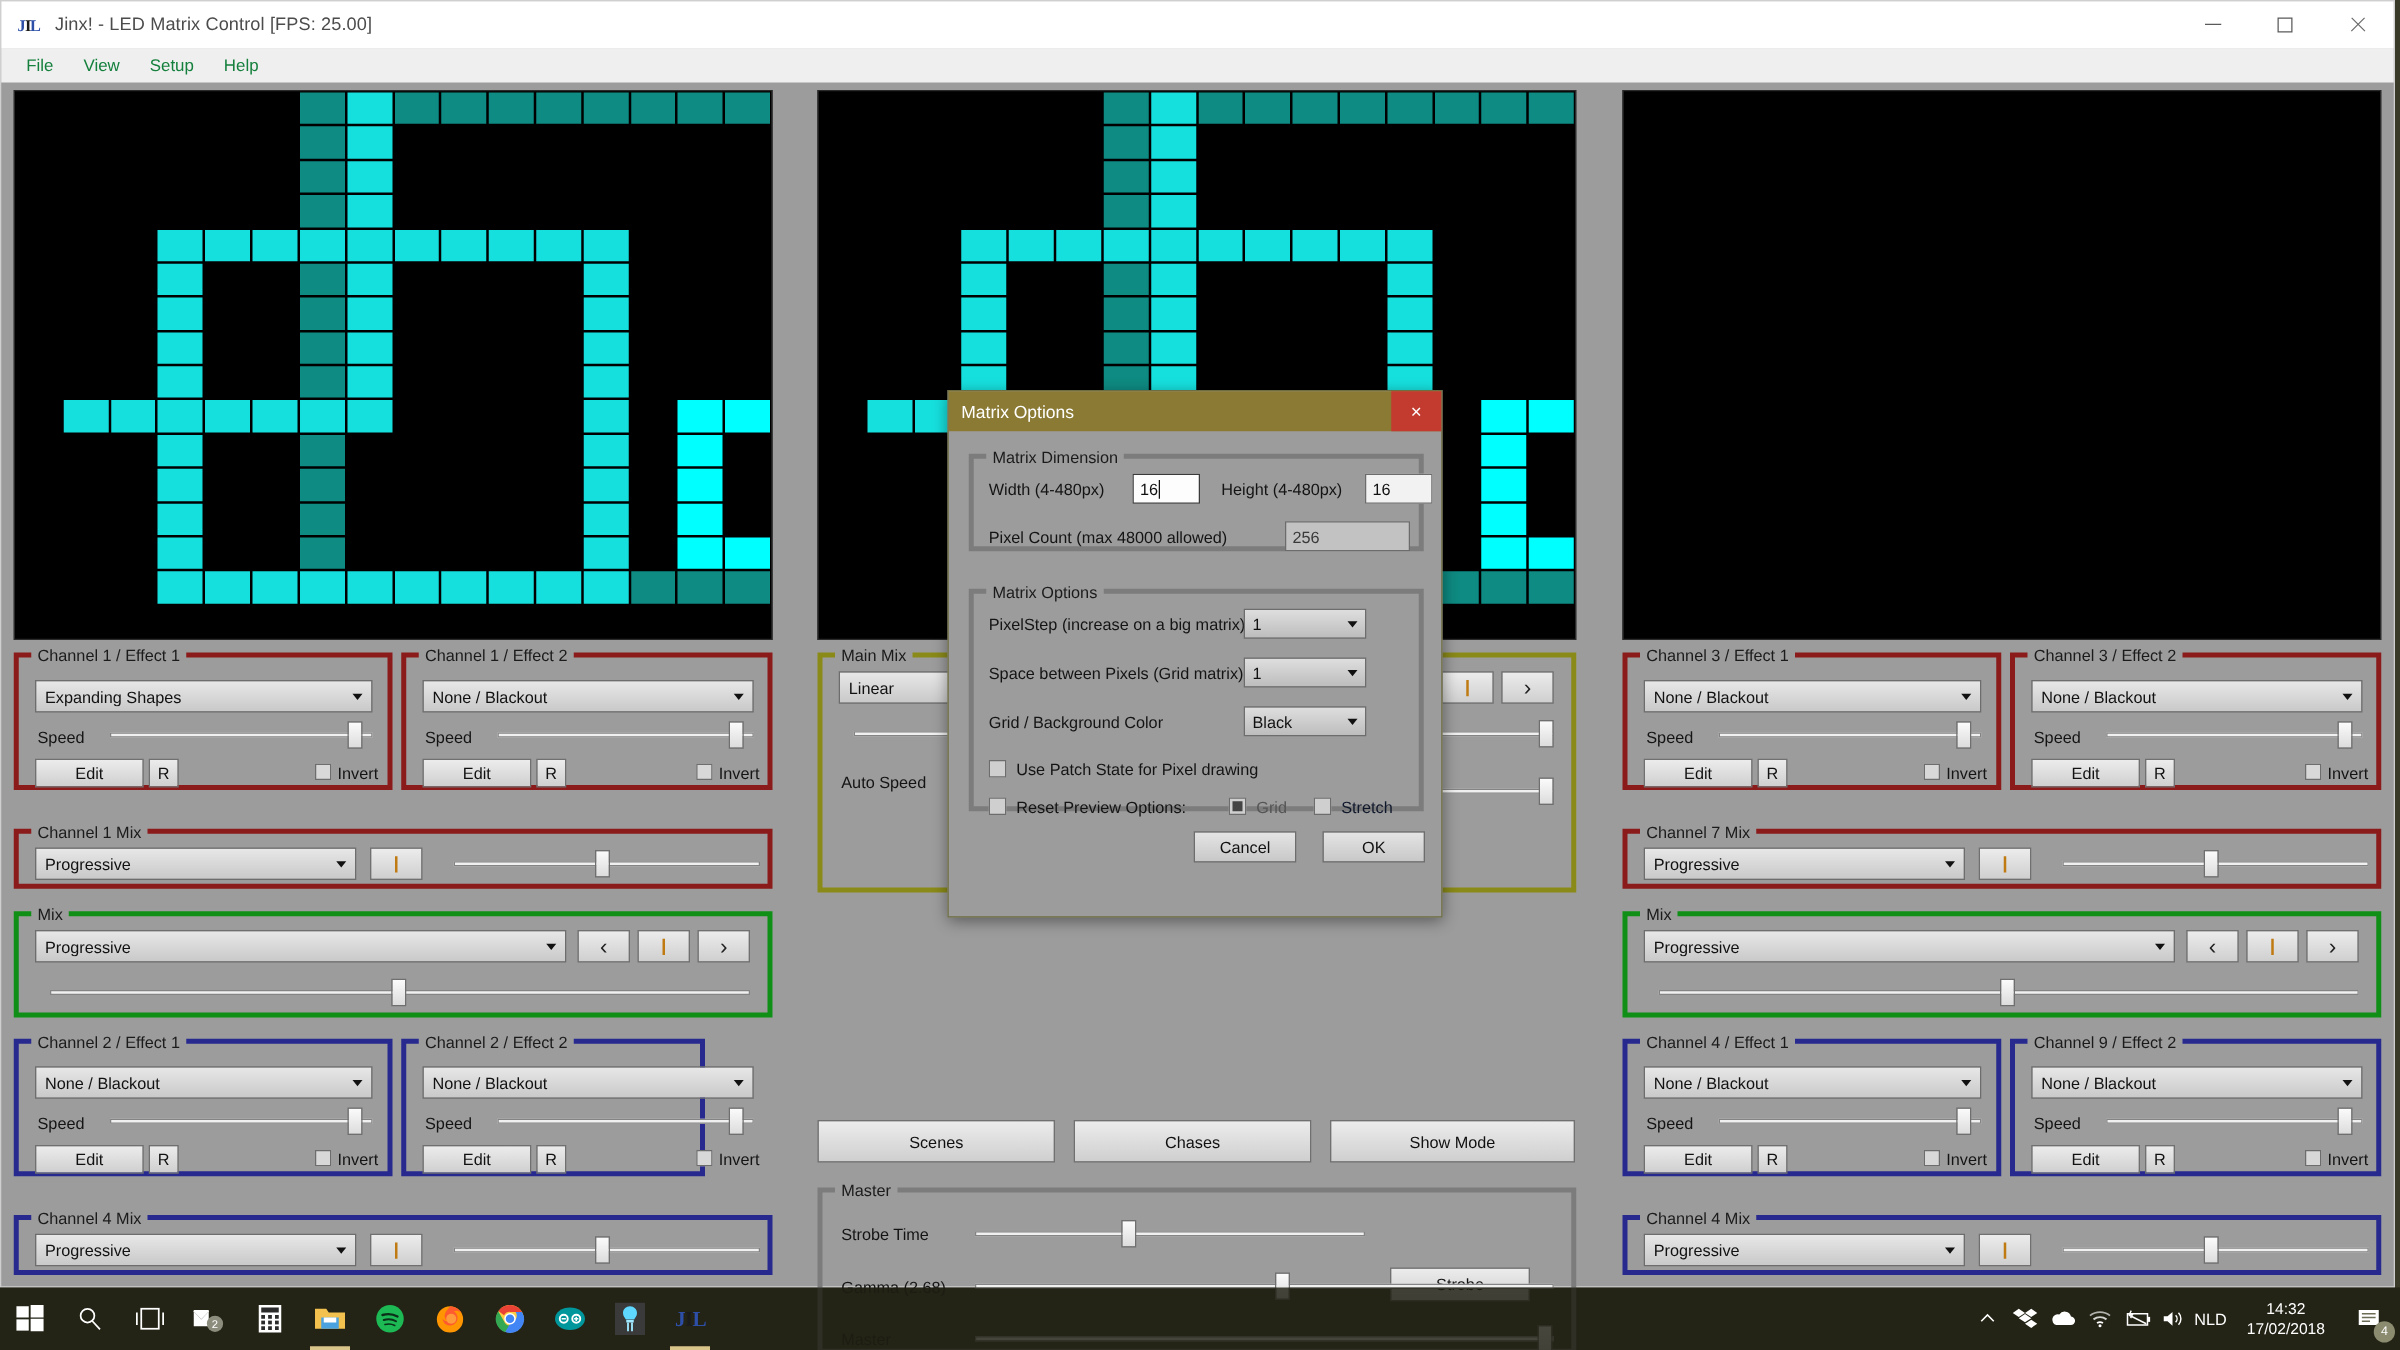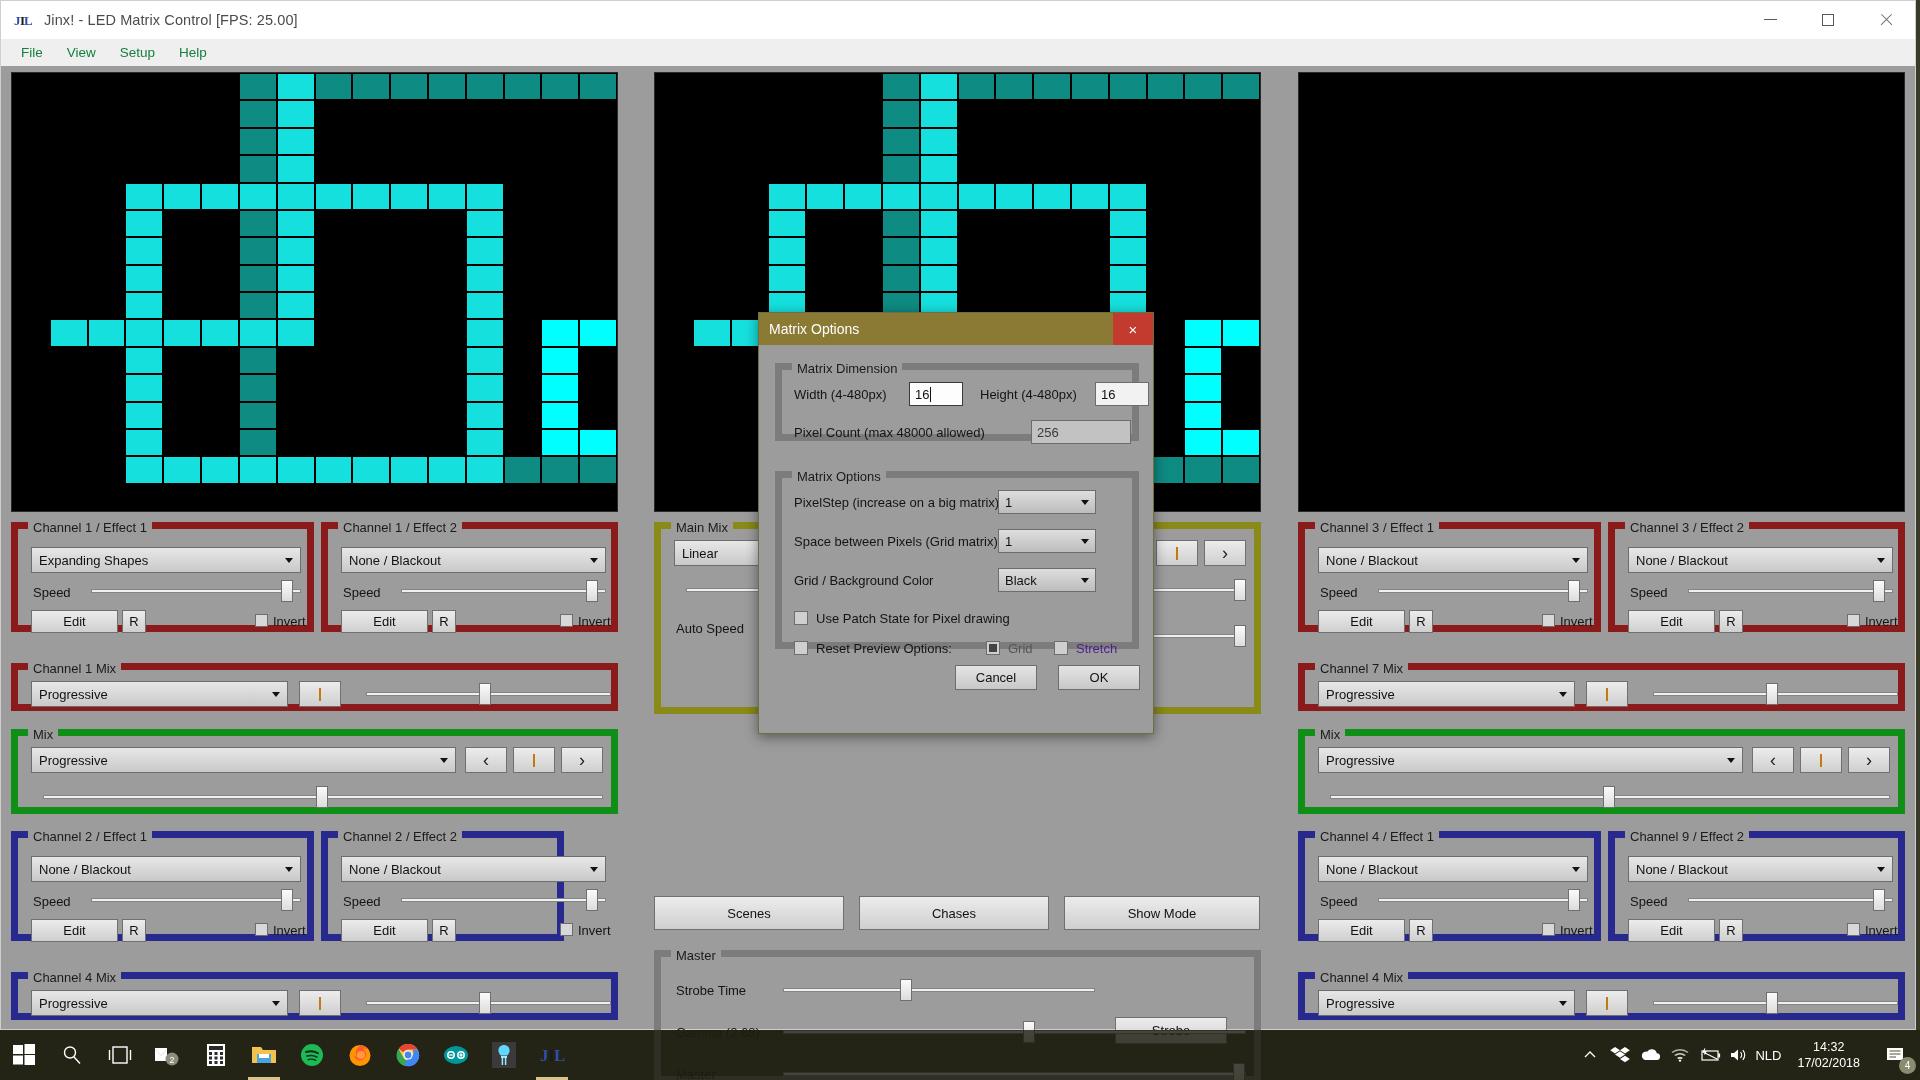--- a/index.html
+++ b/index.html
@@ -38,21 +38,21 @@
 
   
   .preview { position:absolute; top:6px; background:#000; border:1px solid #2a2a2a; }
   #preview-1 { left:10px; width:607px; height:440px; }
   #preview-2 { left:653px; width:607px; height:440px; }
   #preview-3 { left:1297px; width:607px; height:440px; }
   .led-grid { position:absolute; left:0; top:0; width:100%; height:100%; }
   .led { position:absolute; }
 
   
-  .gb { position:absolute; border:7px solid #4d7c0f; }
+  .gb { position:absolute; border:4px solid #4d7c0f; }
   .gb > .gb-title { position:absolute; top:-9px; left:10px; background:#9c9c9c;
     padding:0 5px; font-size:13px; color:#1b1b1b; white-space:nowrap; }
   .gb.red { border-color:#8b1a1a; }
   .gb.blue { border-color:#27298f; }
   .gb.green { border-color:#0f8f16; }
   .gb.olive { border-color:#8a8a18; }
   .gb.gray { border-color:#7c7c7c; }
 
   
   .combo { position:absolute; height:26px; background:linear-gradient(#e7e7e7,#c9c9c9);
@@ -677,21 +677,21 @@
           <span class="cv">Black</span>
           <span class="arrow"></span>
         </div>
         <span class="dchk" style="left:12px;top:133px;"></span>
         <span class="lbl" style="left:34px;top:133px;">Use Patch State for Pixel drawing</span>
         <span class="dchk" style="left:12px;top:163px;"></span>
         <span class="lbl" style="left:34px;top:163px;">Reset Preview Options:</span>
         <span class="dchk on" style="left:204px;top:163px;"></span>
         <span class="lbl" style="left:226px;top:163px;color:#555;">Grid</span>
         <span class="dchk" style="left:272px;top:163px;"></span>
-        <span class="lbl" style="left:294px;top:163px;color:#4c1d95;">Stretch</span>
+        <span class="lbl" style="left:294px;top:163px;color:#0f172a;">Stretch</span>
       </div>
 
       <div class="dbtn" style="left:196px;top:320px;">Cancel</div>
       <div class="dbtn" style="left:299px;top:320px;">OK</div>
     </div>
   </div>
 
 </div>
 
 <div id="taskbar">

